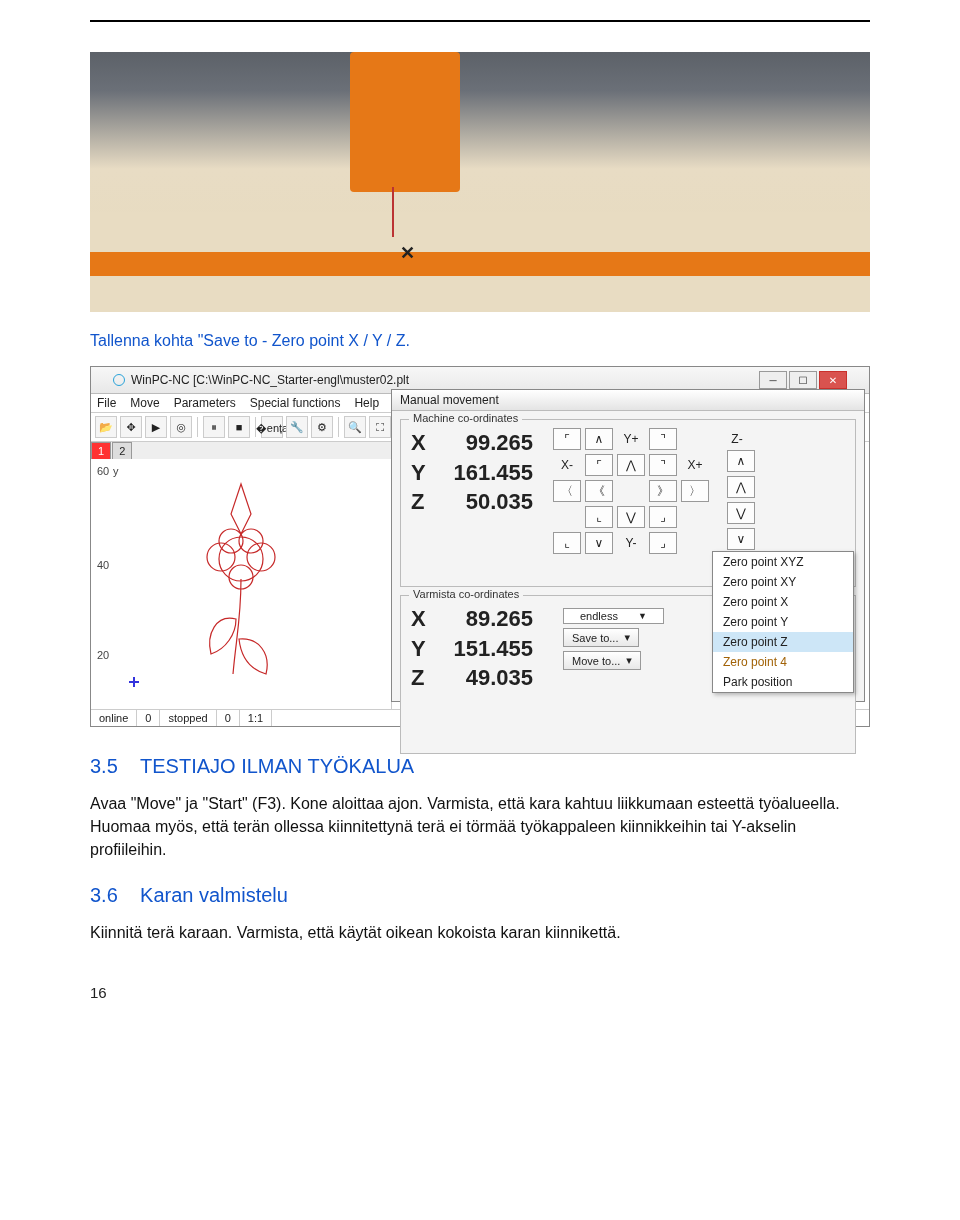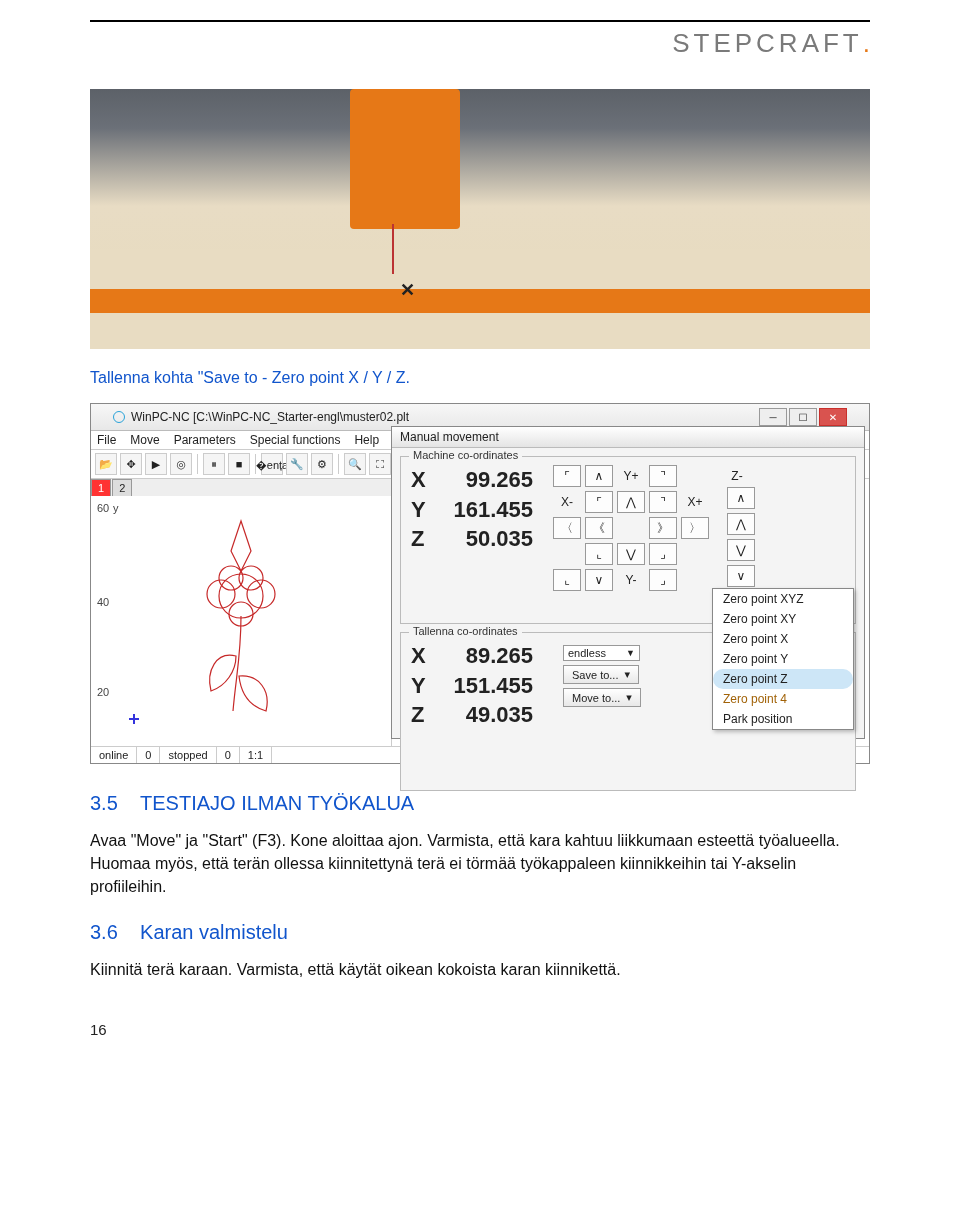--- a/index.html
+++ b/index.html
@@ -47,42 +47,39 @@
 .group .gl{position:absolute;top:-8px;left:8px;background:#f4f4f4;padding:0 4px;font-size:11px;color:#333;}
 .coords{display:flex;gap:20px;align-items:flex-start;}
 .cxyz{font-family:Arial;font-size:22px;font-weight:bold;line-height:1.35;}
 .cxyz .lbl{display:inline-block;width:22px;}
 .cxyz .val{display:inline-block;width:100px;text-align:right;}
 .jog{display:grid;grid-template-columns:repeat(5,28px);grid-auto-rows:22px;gap:4px;}
 .jb{border:1px solid #999;background:#fdfdfd;display:flex;align-items:center;justify-content:center;font-size:12px;}
 .jlbl{display:flex;align-items:center;justify-content:center;font-size:12px;}
 .zc{display:grid;grid-template-columns:28px;grid-auto-rows:22px;gap:4px;margin-left:8px;}
 .dlgrow{display:flex;align-items:center;gap:6px;margin:4px 10px;}
-.sel{border:1px solid #999;background:#fff;padding:1px 4px;font-size:11px;display:flex;align-items:center;gap:20px;}
+.sel{border:1px solid #999;background:#fff;padding:1px 16px;font-size:11px;display:flex;align-items:center;gap:20px;}
 .sel .ar{font-size:9px;}
 .btn{border:1px solid #999;background:linear-gradient(#fff,#e8e8e8);padding:2px 8px;font-size:11px;display:flex;align-items:center;gap:6px;}
 .menu{position:absolute;right:10px;bottom:8px;width:140px;border:1px solid #888;background:#fff;box-shadow:2px 2px 4px rgba(0,0,0,.25);}
 .menu div{padding:3px 10px;font-size:12px;}
-.menu div.hl{background:#cde6f7;border-radius:10px;}
+.menu div.hl{background:#cde6f7;}
 .menu div.dis{color:#a16207;}
 .body-text{font-size:16px;line-height:1.45;margin:14px 0;color:#111;}
 .body-text .blue{color:#1155cc;}
 h2.sec{font-size:20px;font-weight:normal;color:#1155cc;margin:22px 0 10px 0;}
 h2.sec .num{font-variant:normal;}
 .small-caps{font-variant:small-caps;}
 .pgnum{text-align:left;font-size:15px;color:#222;margin-top:40px;}
 </style>
 </head>
 <body>
 
 <div class="page">
   <div class="header-line"></div>
-  <div class="logo">
-    <span>STEPCRAFT</span><span class="dot">.</span>
-  </div>
 
   <div class="photo">
     <div class="bed"></div>
       <div class="edge"></div>
     <div class="gantry"></div>
     <div class="xmark">✕</div>
   </div>
 
   <p class="caption">Tallenna kohta "Save to - Zero point X / Y / Z.</p>
 
@@ -210,21 +207,21 @@
                 <div class="jb">⋁</div>
                 <div class="jb">∨</div>
               </div>
               <div class="jlbl" style="height:22px;margin-top:4px">Z+</div>
             </div>
           </div>
         </div>
       </div>
 
       <div class="group" style="padding-bottom:60px">
-        <span class="gl">Tallenna co-ordinates</span>
+        <span class="gl">Varmista co-ordinates</span>
         <div class="coords">
           <div class="cxyz">
             <div><span class="lbl">X</span><span class="val">89.265</span></div>
             <div><span class="lbl">Y</span><span class="val">151.455</span></div>
             <div><span class="lbl">Z</span><span class="val">49.035</span></div>
           </div>
           <div style="flex:1">
             <div class="dlgrow">
               <div class="sel">
                   <span>endless</span>

